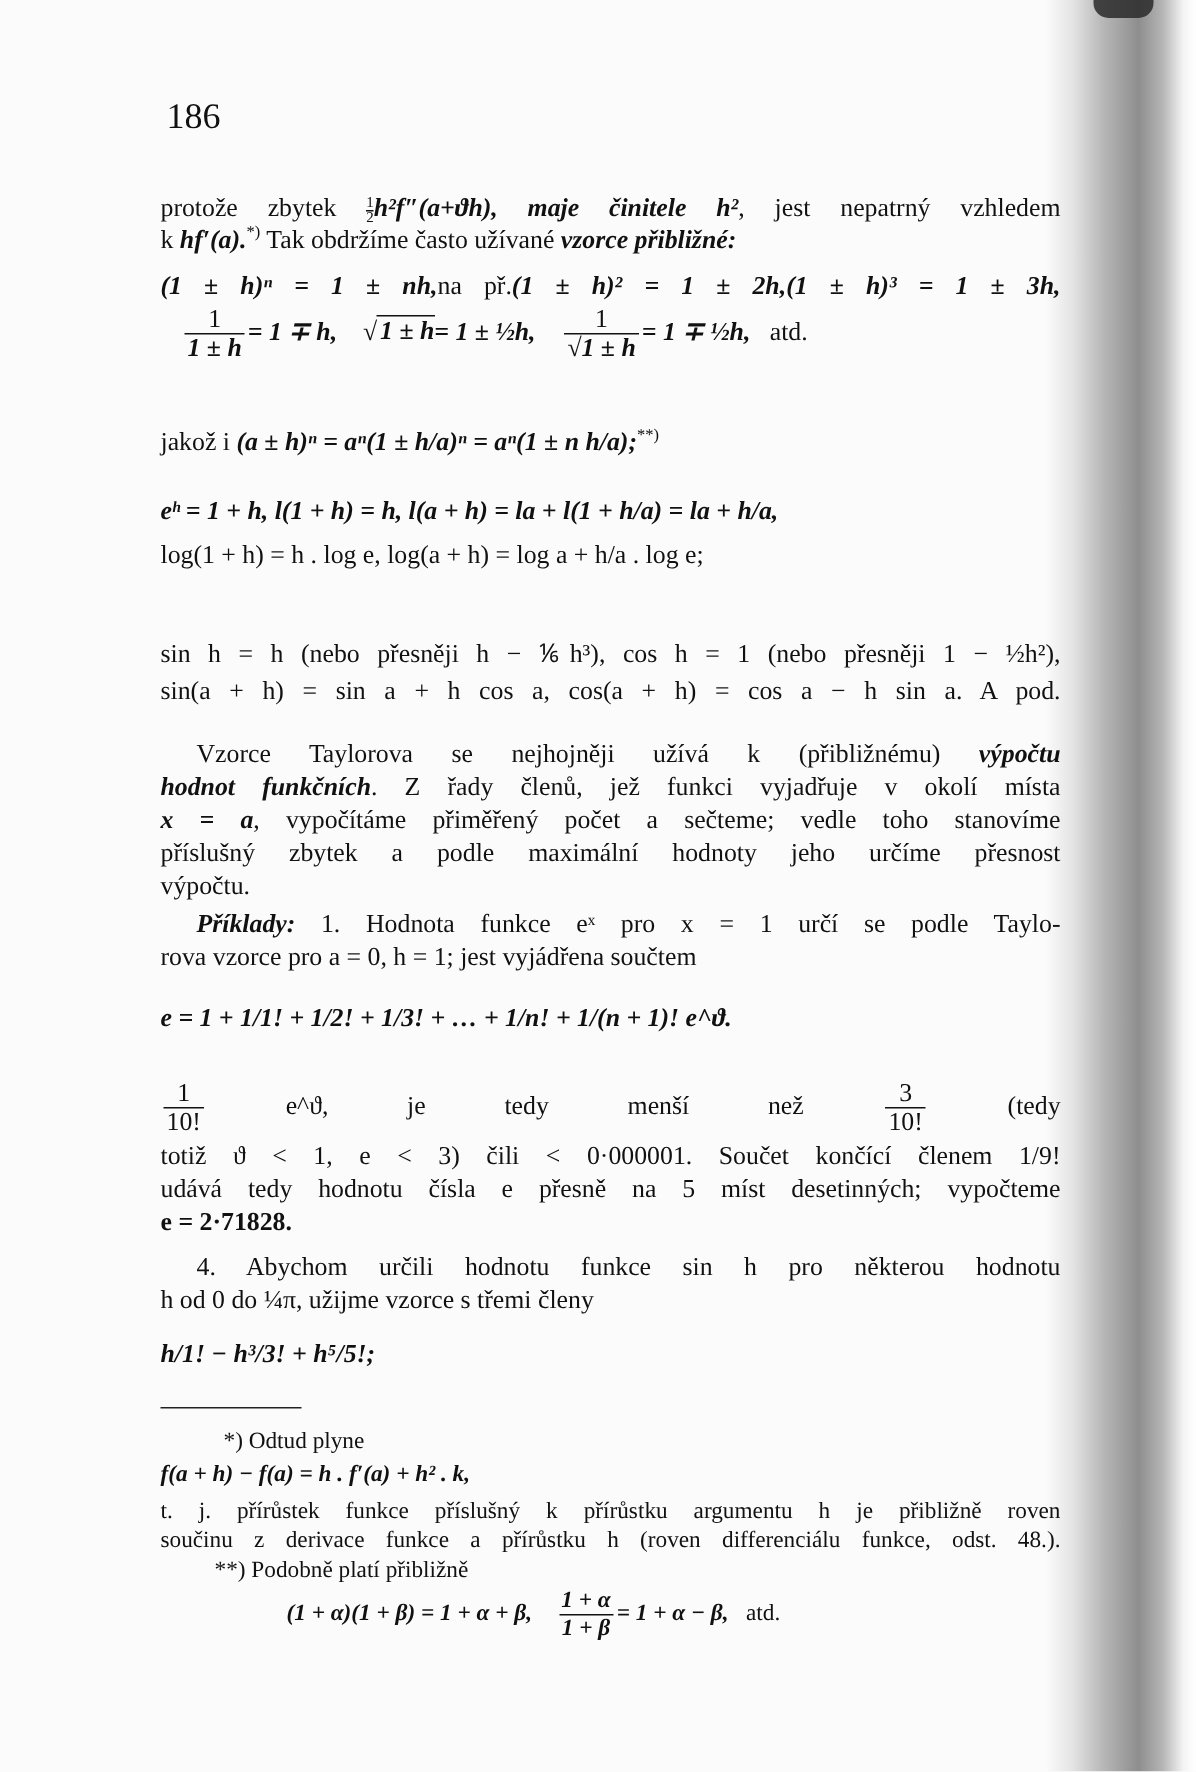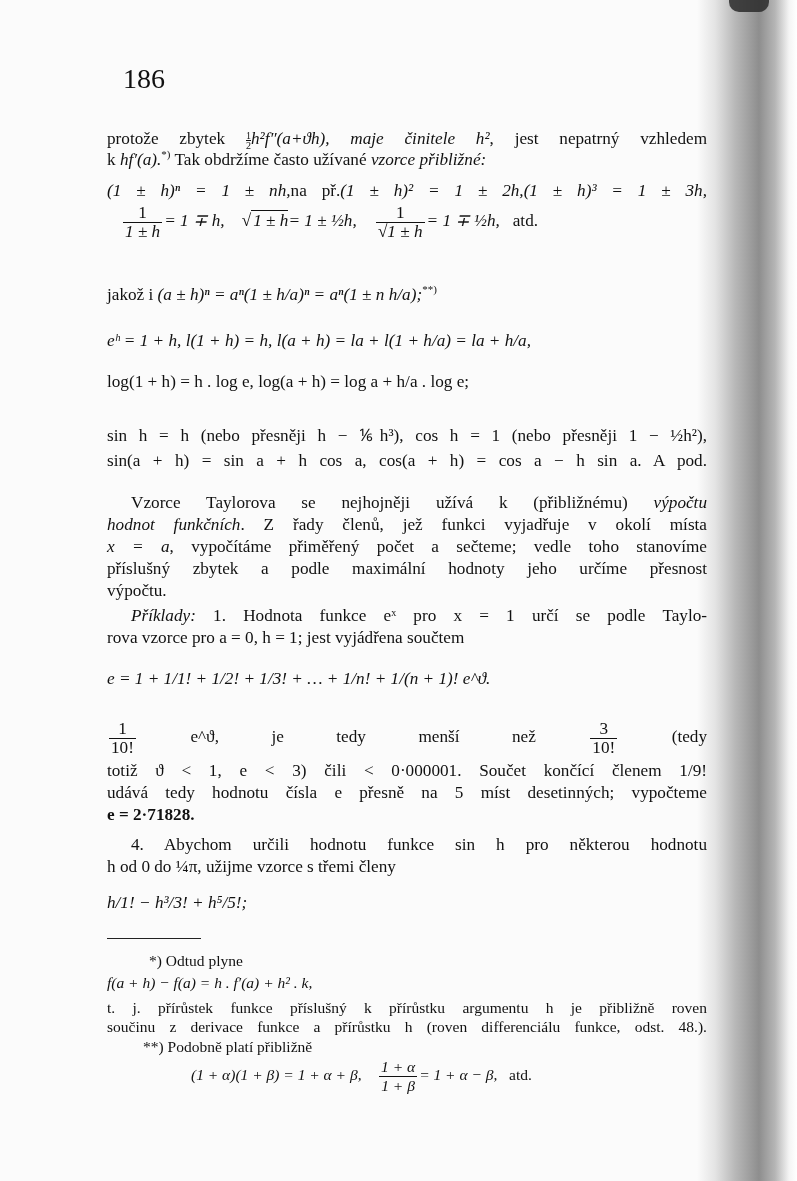--- a/index.html
+++ b/index.html
@@ -14,24 +14,24 @@
     background: linear-gradient(to right, rgba(255,255,255,0) 0%, #e4e4e4 18%, #b8b8b8 38%, #8e8e8e 62%, #b5b5b5 78%, #f4f4f4 92%, #fff 100%);
   }
   .edge-top {
     position: absolute; top: 0; right: 28px; width: 40px; height: 12px;
     background: #2a2a2a; border-radius: 0 0 10px 10px; opacity: .85;
   }
   .page {
     position: absolute; left: 107px; top: 0; width: 600px;
     font-family: "Liberation Serif", serif; font-size: 17.2px; line-height: 21px;
   }
-  .pagenum { position: absolute; top: 68px; left: 16px; font-size: 28px; }
+  .pagenum { position: absolute; top: 68px; left: 4px; font-size: 24px; }
   .line { position: absolute; left: 0; white-space: nowrap; }
   .just { text-align: justify; text-align-last: justify; width: 600px; }
-  i, .it { font-style: italic; }
+  i, .it { font-style: italic; font-weight: bold; }
   .c { width: 600px; text-align: left; }
   sup { font-size: 11px; vertical-align: 7px; line-height: 0; }
   .fr { display: inline-flex; flex-direction: column; align-items: center; vertical-align: middle; line-height: 18px; margin: 0 2px; }
   .fr .n { padding: 0 2px; }
   .fr .d { border-top: 1px solid #111; padding: 0 2px; }
   .sfr { font-size: 10px; display: inline-flex; flex-direction: column; vertical-align: middle; line-height: 9px; text-align: center; }
   .sfr .d { border-top: 1px solid #111; }
   .sqrt { border-top: 1px solid #111; padding-left: 2px; }
   .fn { font-size: 15.5px; }
   .rule { position: absolute; left: 0; top: 938px; width: 94px; border-top: 1px solid #222; }
@@ -69,21 +69,21 @@
         <span class="d it">√<span>1 ± h</span></span>
       </span><i>= 1 ∓ ½h,</i>
     &nbsp;&nbsp;<span>atd.</span>
   </div>
   <div class="line" style="top:284px">
     <span>jakož i</span> <i>(a ± h)ⁿ = aⁿ(1 ± h/a)ⁿ = aⁿ(1 ± n h/a);</i><sup>**)</sup>
   </div>
   <div class="line c" style="top:330px">
     <i>eʰ = 1 + h,   l(1 + h) = h,   l(a + h) = la + l(1 + h/a) = la + h/a,</i>
   </div>
-  <div class="line c" style="top:371px">
+  <div class="line c" style="top:359px">
     <span>log(1 + h) = h . log e,   log(a + h) = log a + h/a . log e;</span>
   </div>
   <div class="line just" style="top:425px">
     <span>sin h = h (nebo přesněji h − ⅙h³),   cos h = 1 (nebo přesněji 1 − ½h²),</span>
   </div>
   <div class="line just" style="top:450px">
     <span>sin(a + h) = sin a + h cos a,   cos(a + h) = cos a − h sin a.   A pod.</span>
   </div>
 
   <div class="line just" style="top:492px; left:24px; width:576px">

